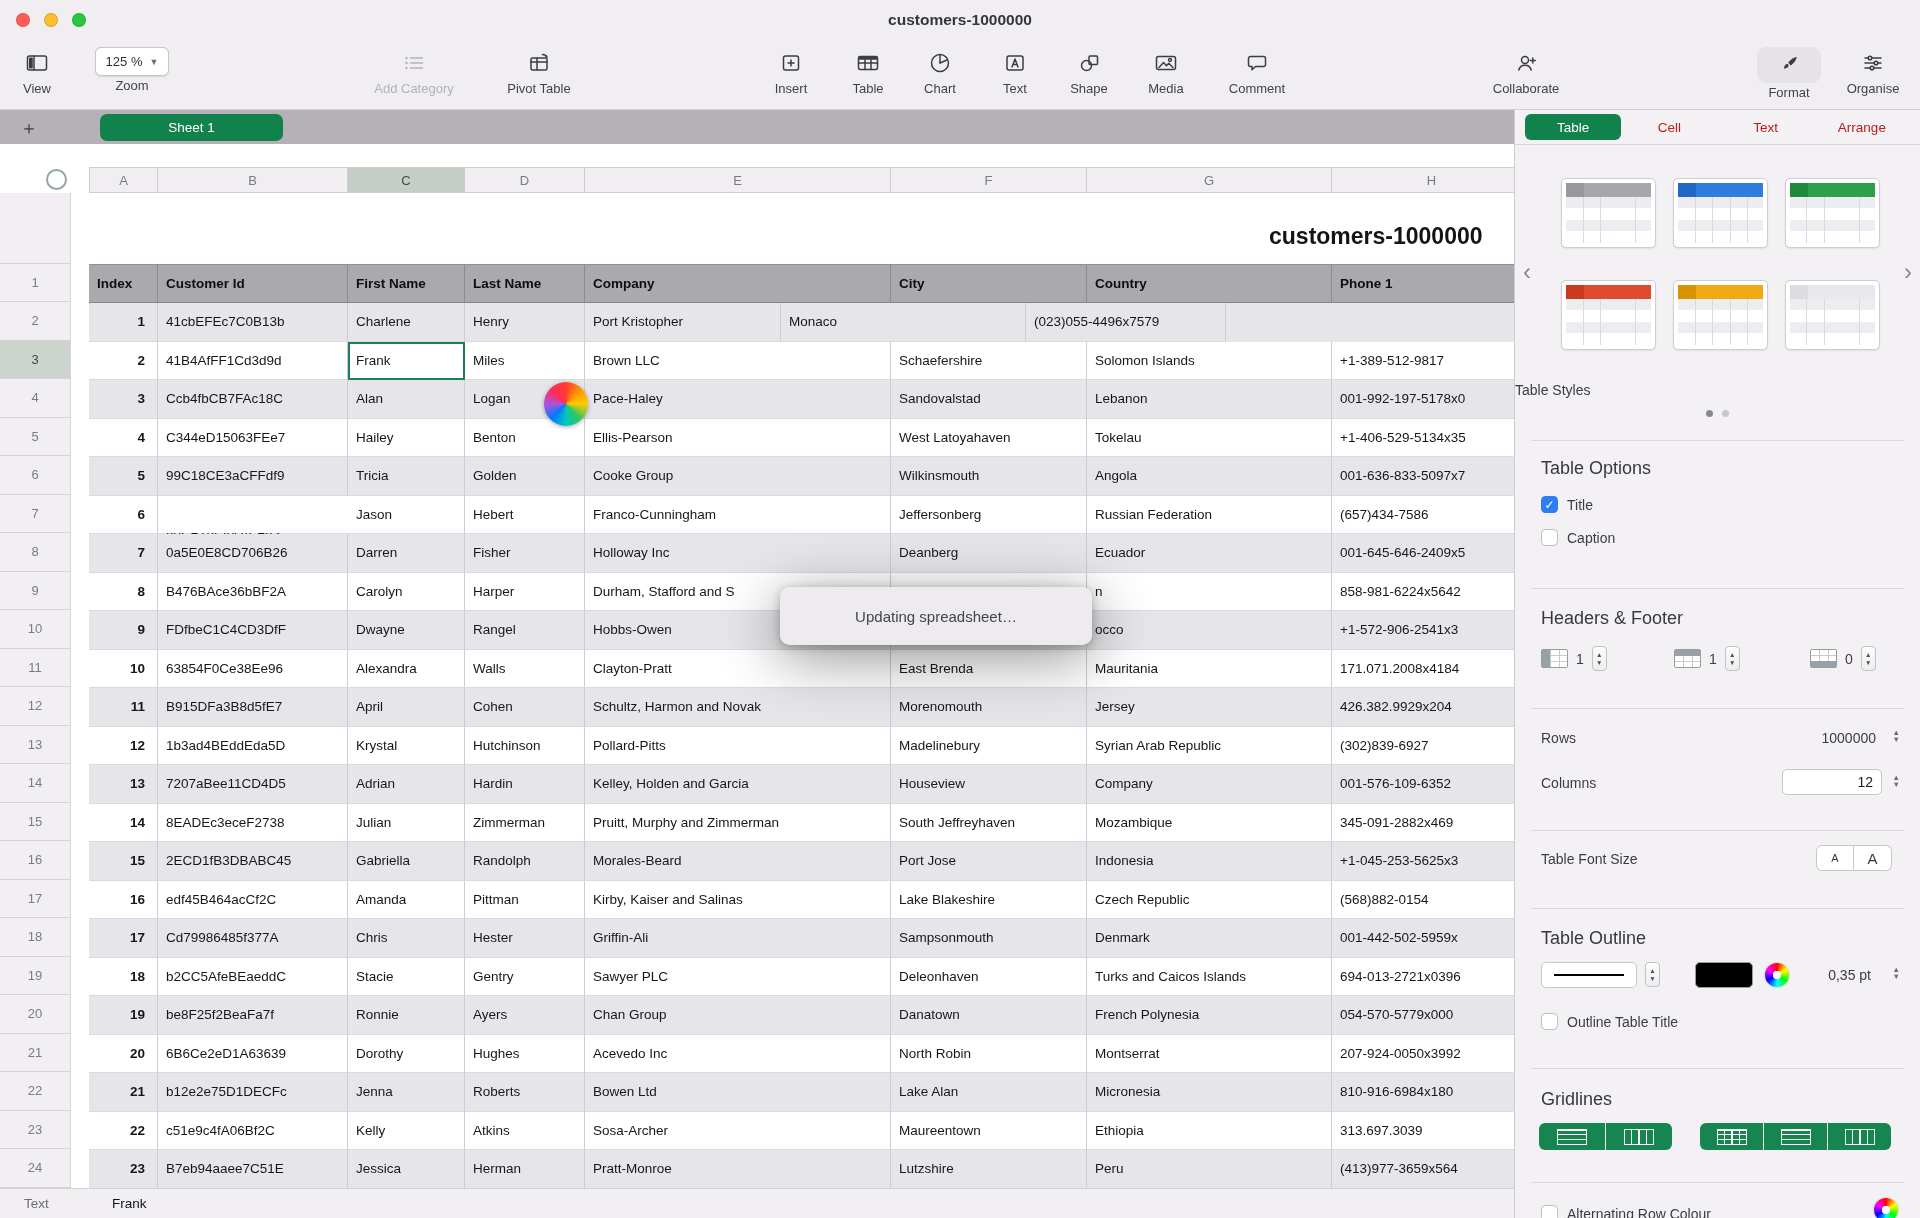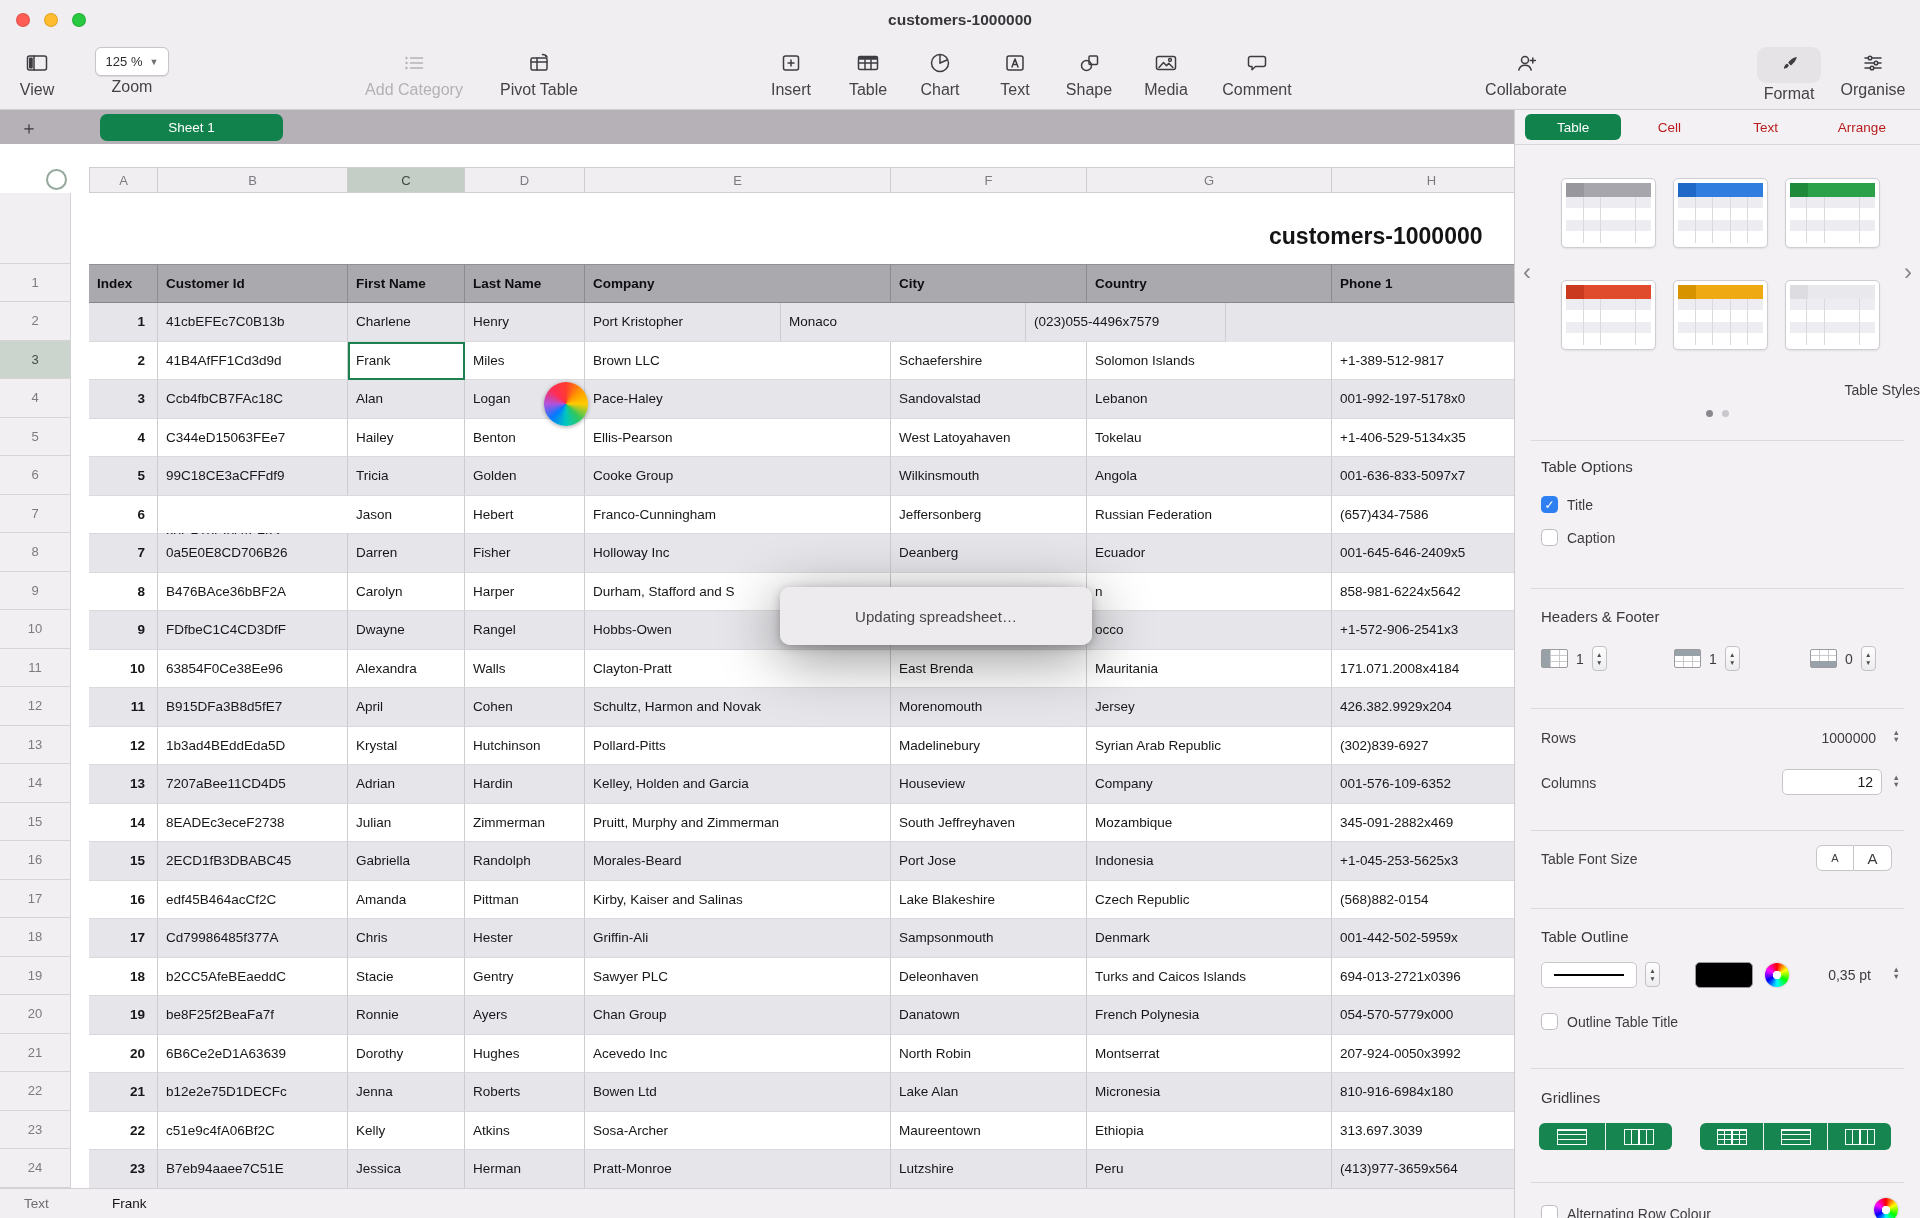--- a/index.html
+++ b/index.html
@@ -9,21 +9,21 @@
   
   .titlebar{position:absolute;top:0;left:0;right:0;height:40px;background:#f1eef1;}
   .traffic{position:absolute;top:13px;left:16px;display:flex;gap:14px;}
   .tl{width:14px;height:14px;border-radius:50%;box-sizing:border-box;border:0.5px solid rgba(0,0,0,.12);}
   .tl.r{background:#ff5d55}.tl.y{background:#febc2e}.tl.g{background:#28c840}
   .wintitle{position:absolute;top:11px;left:0;right:0;text-align:center;font-weight:700;font-size:15.5px;color:#36363a;}
   
   .toolbar{position:absolute;top:40px;left:0;right:0;height:70px;background:#f1eef1;border-bottom:1px solid #d2cfd2;box-sizing:border-box;}
   .tool{position:absolute;top:7px;width:110px;transform:translateX(-50%);display:flex;flex-direction:column;align-items:center;}
   .tool .ic{height:32px;display:flex;align-items:center;justify-content:center;color:#3d3d41;}
-  .tool .lbl{font-size:16px;color:#434347;margin-top:2px;white-space:nowrap;}
+  .tool .lbl{font-size:13px;color:#434347;margin-top:2px;white-space:nowrap;}
   .tool.disabled .ic,.tool.disabled .lbl{color:#b2b2b6;}
   .tool.active .ic{background:#e6e3e6;border-radius:9px;padding:2px 20px;}
   .tool svg{fill:none;stroke:currentColor;stroke-width:1.5;stroke-linecap:round;stroke-linejoin:round;}
   .zoombtn{display:flex;align-items:center;gap:7px;background:#fff;border:1px solid #c9c6c9;border-radius:6px;height:27px;padding:0 10px;font-size:13px;color:#2f2f33;box-shadow:0 .5px 1px rgba(0,0,0,.1);}
   .zoombtn .chv{font-size:9px;color:#6e6e73;}
   
   .sheetbar{position:absolute;top:110px;left:0;width:1514px;height:34px;background:#b6b1b6;}
   .addsheet{position:absolute;left:20px;top:6px;font-size:18px;color:#38383c;}
   .sheettab{position:absolute;left:100px;top:4px;width:183px;height:27px;background:#12824d;border-radius:7px;color:#fff;font-size:13.5px;display:flex;align-items:center;justify-content:center;}
   
@@ -65,26 +65,26 @@
   .ftab.active{background:#12824d;color:#fff;}
   .topline{position:absolute;top:34px;left:0;right:0;height:1px;background:#d9d5d9;}
   .stylesgrid{position:absolute;top:68px;left:46px;width:322px;display:flex;flex-wrap:wrap;gap:32px 17px;}
   .thumb{width:95px;height:70px;background:#fff;border:1px solid #cfccd2;border-radius:5px;padding:4px;box-sizing:border-box;box-shadow:0 1px 2px rgba(0,0,0,.08);}
   .th-head{height:14px;}
   .th-body{height:46px;background:
      repeating-linear-gradient(90deg,transparent 0 16.5px,#d9d9de 16.5px 17.5px),
      repeating-linear-gradient(0deg,#fff 0 12px,#ededf1 12px 23px);}
   .chev{position:absolute;top:148px;font-size:24px;color:#86868b;}
   .chev.l{left:8px}.chev.r{right:8px}
-  .styleslabel{position:absolute;top:272px;left:0;right:0;text-align:right;font-size:14px;color:#3c3c40;}
+  .styleslabel{position:absolute;top:272px;left:0;right:0;text-align:left;font-size:14px;color:#3c3c40;}
   .dots{position:absolute;top:300px;left:0;right:0;display:flex;justify-content:center;gap:9px;}
   .dot{width:7px;height:7px;border-radius:50%;background:#c8c8cc;}
   .dot.on{background:#88888d;}
   .sep{position:absolute;left:16px;right:16px;height:1px;background:#dcd8dc;}
-  .sech{position:absolute;left:26px;font-size:15px;font-weight:500;color:#39393d;}
+  .sech{position:absolute;left:26px;font-size:18px;font-weight:500;color:#39393d;}
   .cbrow{position:absolute;left:26px;display:flex;align-items:center;gap:9px;font-size:14px;color:#3c3c40;}
   .cb{width:17px;height:17px;border-radius:4.5px;box-sizing:border-box;flex:none;}
   .cb.on{background:#2d7ff2;color:#fff;display:flex;align-items:center;justify-content:center;font-size:12px;}
   .cb.off{background:#fff;border:1px solid #bcbcc1;}
   .hfgroup{position:absolute;top:536px;display:flex;align-items:center;gap:8px;font-size:14px;color:#3c3c40;}
   .hficon{width:27px;height:19px;border:1px solid #9a9a9f;border-radius:2px;background:#fff;position:relative;box-sizing:border-box;flex:none;}
   .hficon::after{content:'';position:absolute;inset:0;background:
      repeating-linear-gradient(0deg,transparent 0 5px,#c9c9ce 5px 6px),
      repeating-linear-gradient(90deg,transparent 0 8px,#c9c9ce 8px 9px);}
   .hficon.colband::before{content:'';position:absolute;left:0;top:0;bottom:0;width:8px;background:#98a0a8;z-index:1;}

